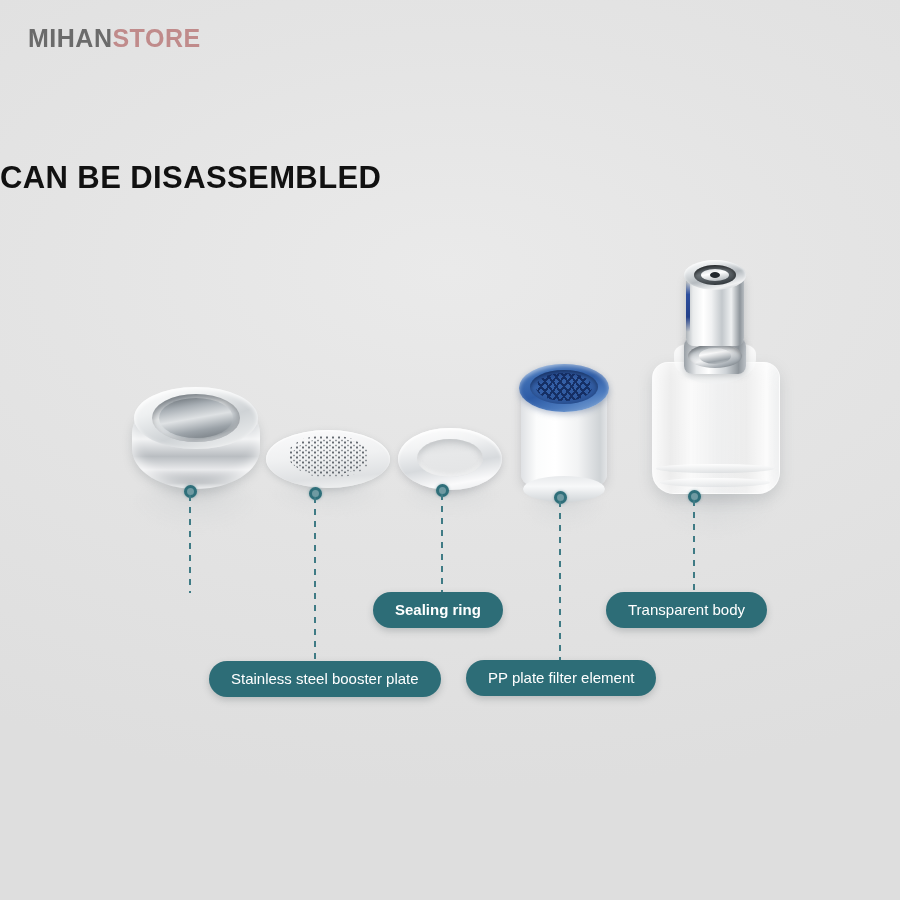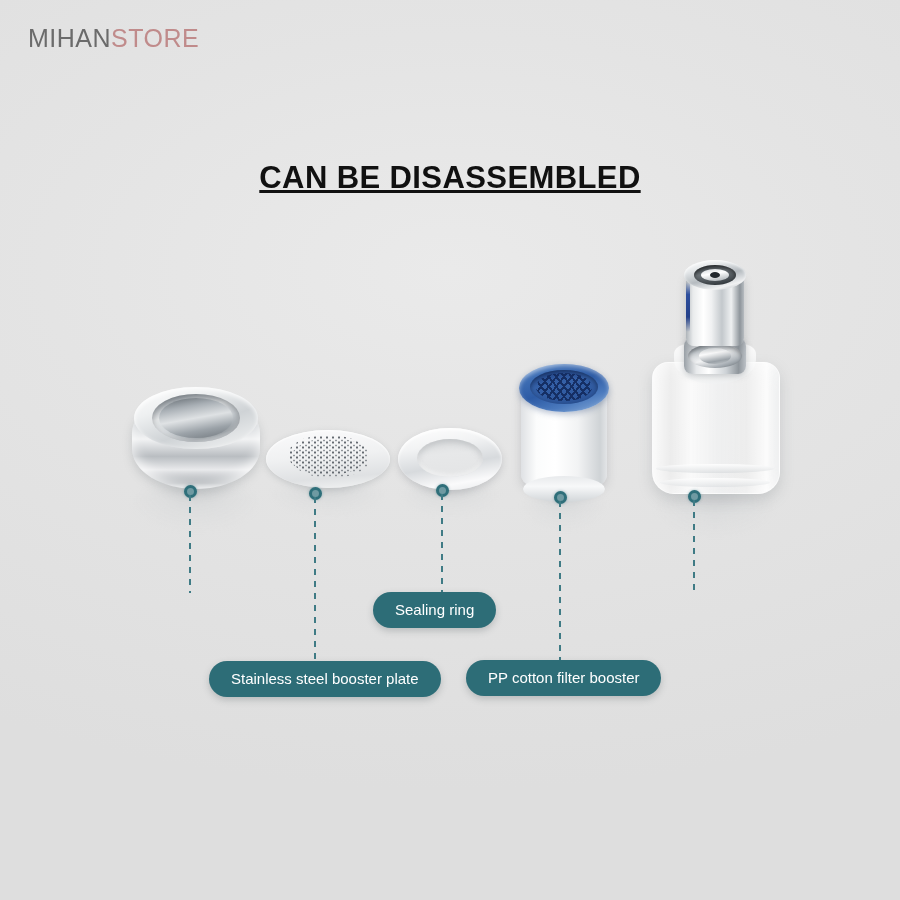--- a/index.html
+++ b/index.html
@@ -21,36 +21,34 @@
       radial-gradient(ellipse 900px 520px at 50% 30%, #eaeaea 0%, #e4e4e4 45%, #dedede 100%);
     overflow: hidden;
   }
 
   
   #brand {
     position: absolute;
     left: 28px;
     top: 24px;
     font-size: 25px;
-    font-weight: 400;
+    font-weight: 700;
     letter-spacing: 0.5px;
     white-space: nowrap;
   }
   #brand .part-a { color: #6b6b6b; }
   #brand .part-b { color: #c08b8b; }
 
   
   .headline {
     position: absolute;
     width: 100%;
-    text-align: center;
     color: #111111;
     font-weight: bold;
     letter-spacing: 0.4px;
-    text-decoration: underline;
   }
   #headline-1 { top: 160px; font-size: 31px; }
   #headline-2 { top: 222px; font-size: 31px; }
 
   
   .part {
     position: absolute;
   }
 
   
@@ -366,16 +364,17 @@
   <div class="dot" style="left:442px; top:484px;"></div>
   <div class="leader" style="left:441px; top:494px; height:99px;"></div>
 
   <div class="dot" style="left:560px; top:491px;"></div>
   <div class="leader" style="left:559px; top:501px; height:160px;"></div>
 
   <div class="dot" style="left:694px; top:490px;"></div>
   <div class="leader" style="left:693px; top:500px; height:93px;"></div>
 
   <div class="pill" style="left:209px; top:661px;text-align:center;">Stainless steel booster plate</div>
-  <div class="pill" style="left:373px; top:592px;">Sealing ring</div>
-  <div class="pill" style="left:466px; top:660px;">PP cotton filter booster</div>
+  <div class="pill" style="left:373px; top:592px;font-weight:bold;">Sealing ring</div>
+  <div class="pill" style="left:466px; top:660px;">PP plate filter element</div>
+  <div class="pill" style="left:606px; top:592px;">Transparent body</div>
 
 </div>
 
 </body></html>

